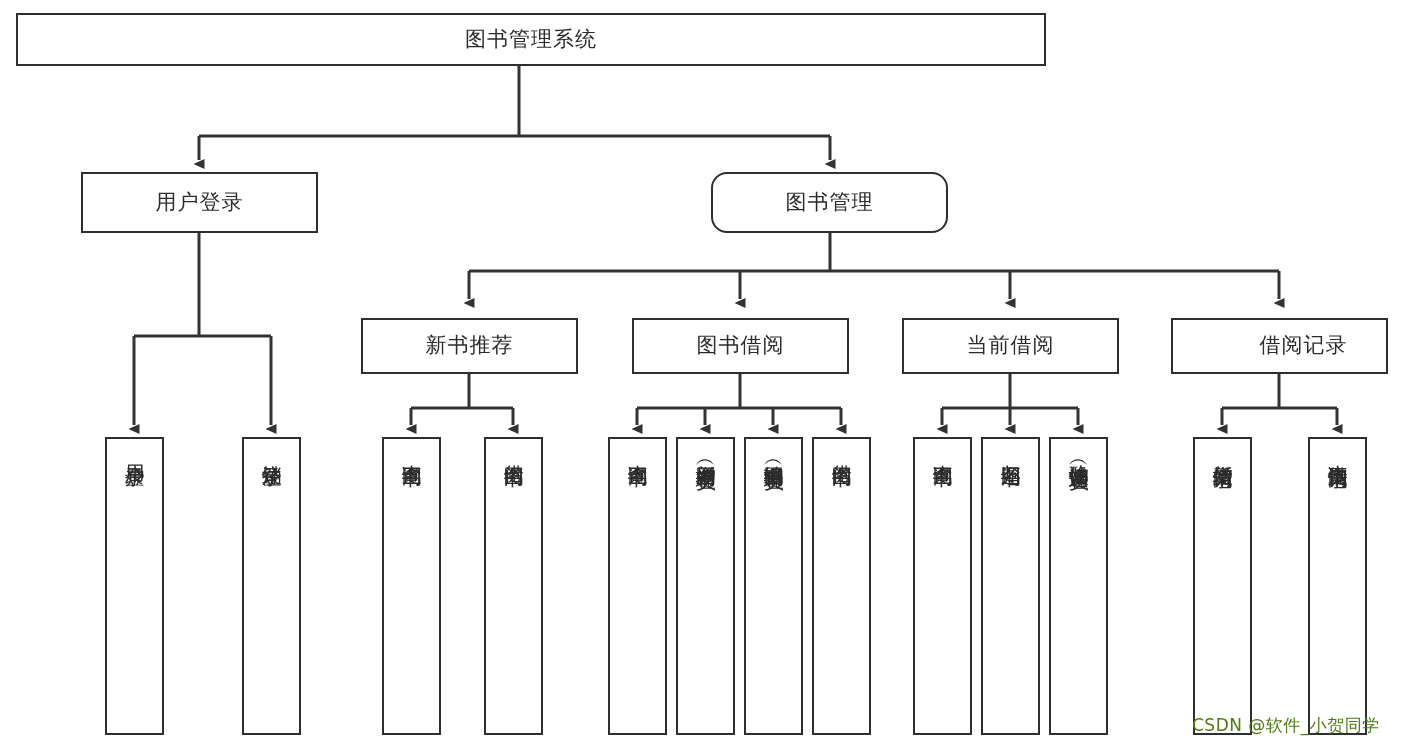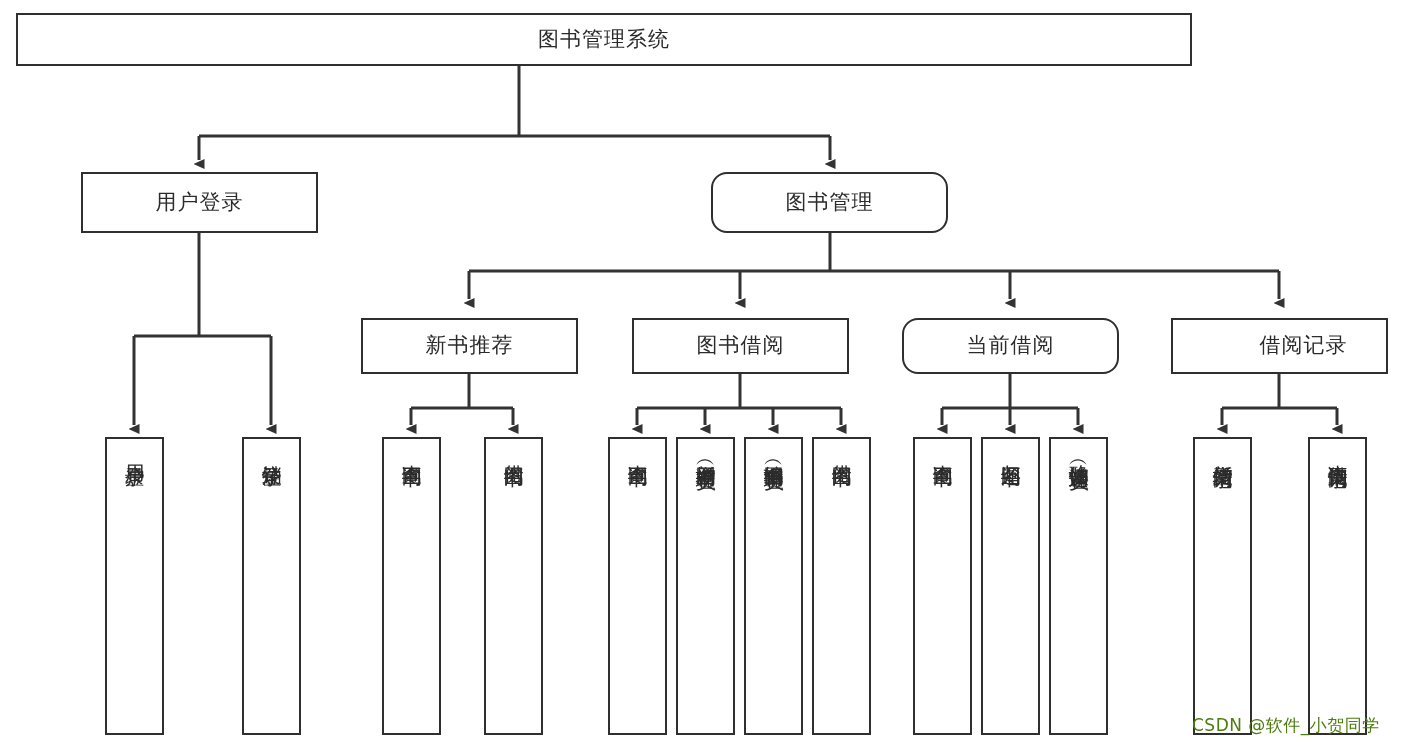--- a/index.html
+++ b/index.html
@@ -120,38 +120,38 @@
       <path d="M1010,408 L1010,425" marker-end="url(#arrow)"></path>
       <path d="M1078,408 L1078,425" marker-end="url(#arrow)"></path>
 
       <path d="M1279,374 L1279,408"></path>
       <path d="M1222,408 L1337,408"></path>
       <path d="M1222,408 L1222,425" marker-end="url(#arrow)"></path>
       <path d="M1337,408 L1337,425" marker-end="url(#arrow)"></path>
     </g>
   </svg>
 
-  <div class="node root horiz" style="left:16px; top:13px; width:1176px; height:53px;">
+  <div class="node root horiz" style="left:16px; top:13px; width:1030px; height:53px;">
     <span>图书管理系统</span>
   </div>
 
   <div class="node horiz" style="left:81px; top:172px; width:237px; height:61px;">
     <span>用户登录</span>
   </div>
   <div class="node horiz" style="left:711px; top:172px; width:237px; height:61px;border-radius:16px;">
     <span>图书管理</span>
   </div>
 
   <div class="node horiz" style="left:632px; top:318px; width:217px; height:56px;">
     <span>图书借阅</span>
   </div>
   <div class="node horiz" style="left:361px; top:318px; width:217px; height:56px;">
     <span>新书推荐</span>
   </div>
-  <div class="node horiz" style="left:902px; top:318px; width:217px; height:56px;border-radius:16px;">
+  <div class="node horiz" style="left:902px; top:318px; width:217px; height:56px;">
     <span>当前借阅</span>
   </div>
   <div class="node horiz" style="left:1171px; top:318px; width:217px; height:56px;padding-left:48px;">
     <span>借阅记录</span>
   </div>
 
   <div class="node leaf" style="left:105px; top:437px; width:59px; height:298px;">
     <span class="leaf-text">用户登录</span>
   </div>
   <div class="node leaf" style="left:242px; top:437px; width:59px; height:298px;">

